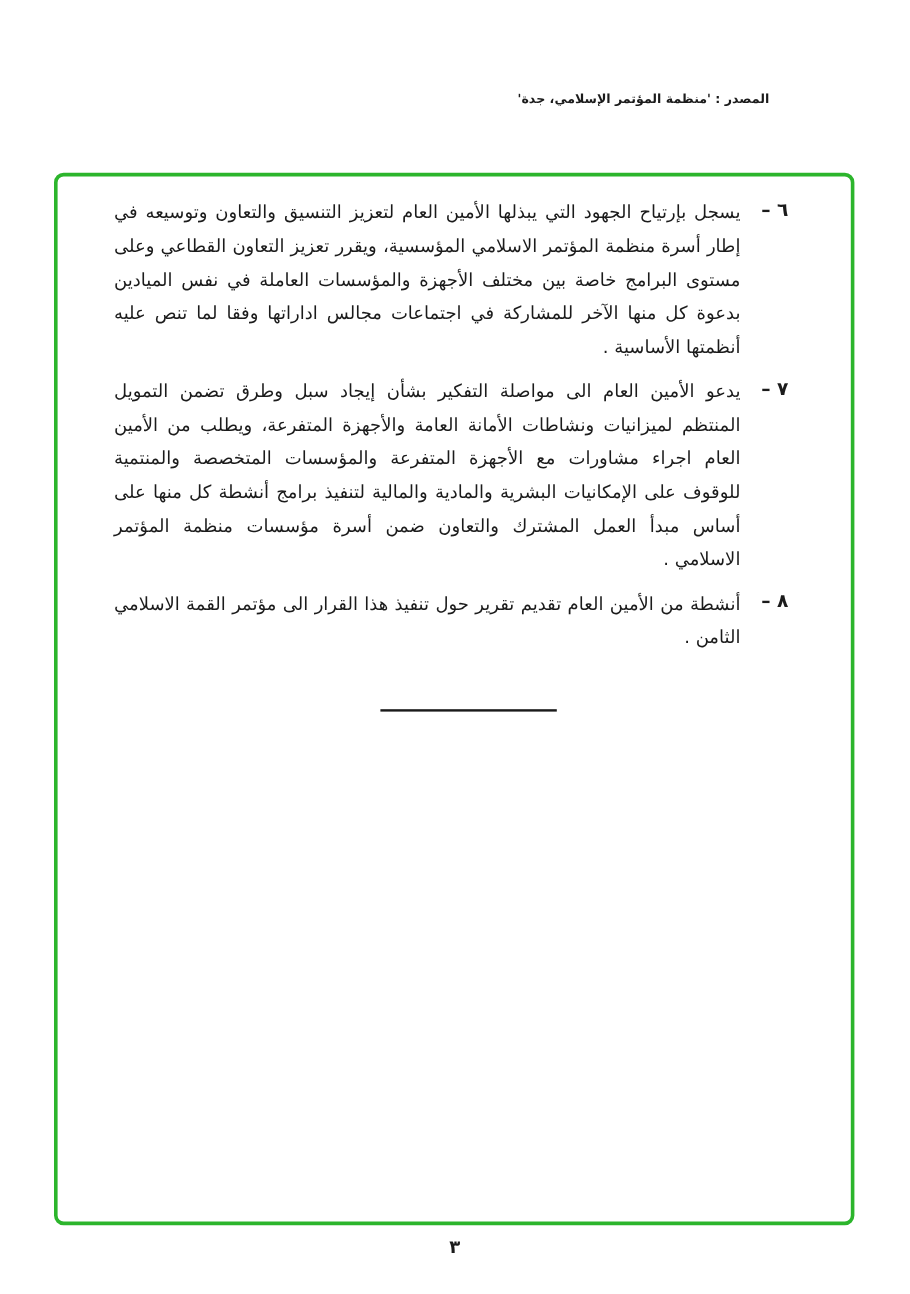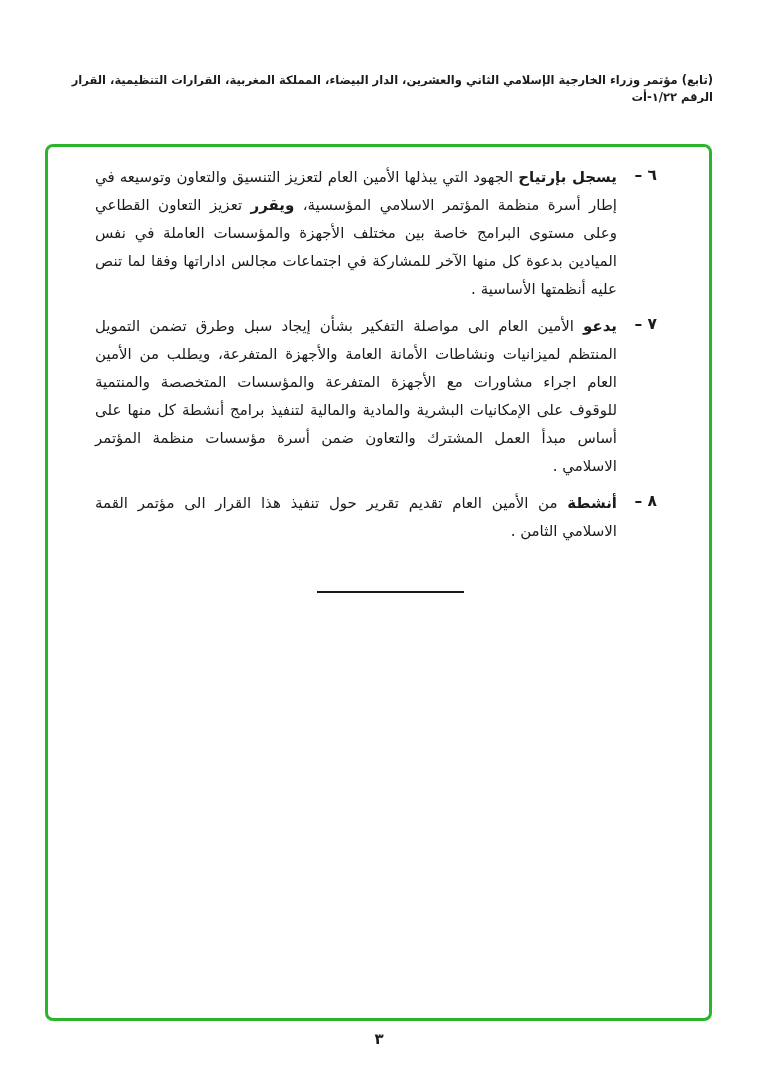--- a/index.html
+++ b/index.html
@@ -69,21 +69,21 @@
     padding-top: 3px;
     white-space: nowrap;
   }
   .item .body {
     flex: 1 1 auto;
     font-size: 15px;
     line-height: 28px;
     text-align: justify;
     text-justify: inter-word;
   }
-  .item .body .b { font-weight: bold; }
+  .item .body .b { font-weight: normal; }
 
   
   .separator {
     width: 147px;
     border-top: 2px solid #1a1a1a;
     margin: 46px auto 0 auto;
     position: relative;
     right: -14px;
   }
 
@@ -95,21 +95,21 @@
     width: 100%;
     text-align: center;
     font-size: 15px;
     font-weight: bold;
   }
 </style>
 </head>
 <body>
 
 <div class="doc-header">
-  <div class="line1">(تابع) مؤتمر وزراء الخارجية الإسلامي الثاني والعشرين، الدار البيضاء، المملكة المغربية، القرارات التنظيمية، القرار الرقم ١/٢٢-أت</div>
+  <div class="line2">المصدر :  'منظمة المؤتمر الإسلامي، جدة'</div>
 </div>
 
 <div class="frame">
   <div class="content">
 
     <div class="item">
       <div class="num">٦ –</div>
       <div class="body"><span class="b">يسجل بإرتياح</span><span> الجهود التي يبذلها الأمين العام لتعزيز التنسيق والتعاون وتوسيعه في إطار أسرة منظمة المؤتمر الاسلامي المؤسسية، </span><span class="b">ويقرر</span><span> تعزيز التعاون القطاعي وعلى مستوى البرامج خاصة بين مختلف الأجهزة والمؤسسات العاملة في نفس الميادين بدعوة كل منها الآخر للمشاركة في اجتماعات مجالس اداراتها وفقا لما تنص عليه أنظمتها الأساسية .</span></div>
     </div>
 

